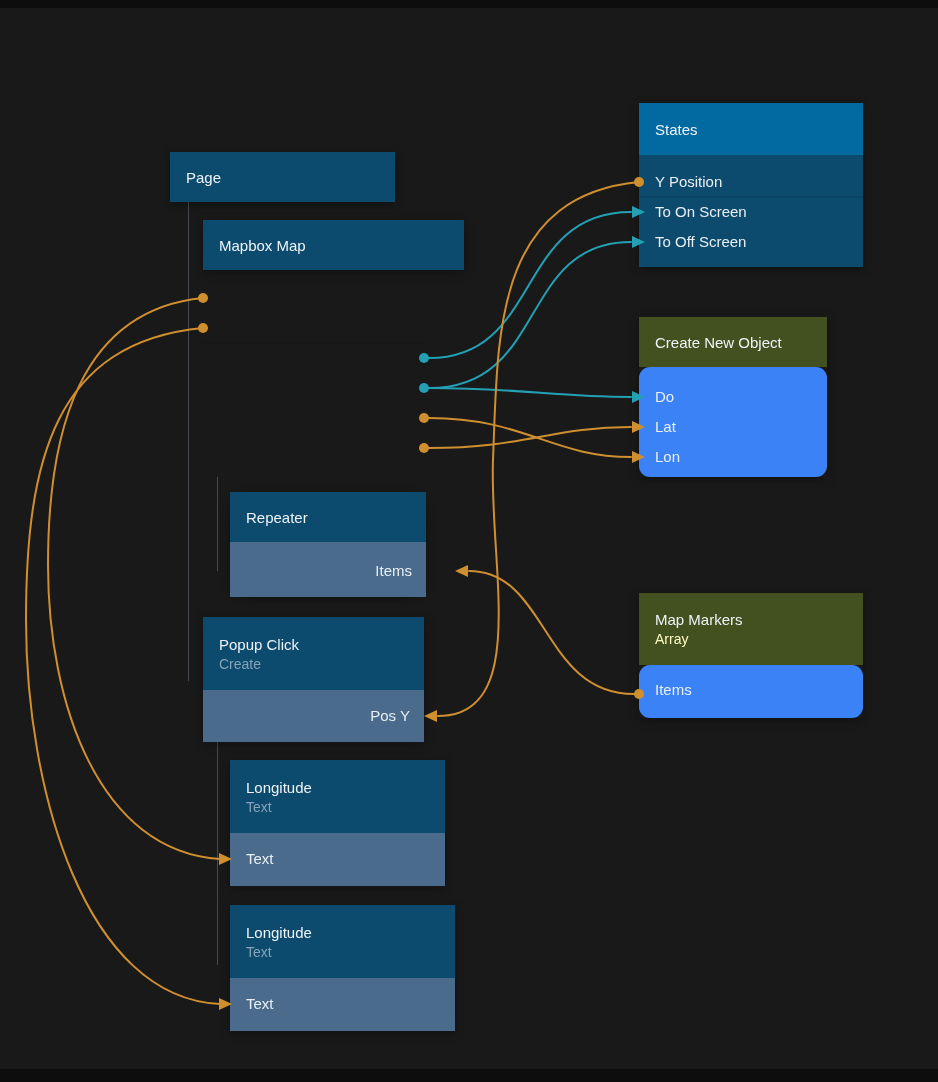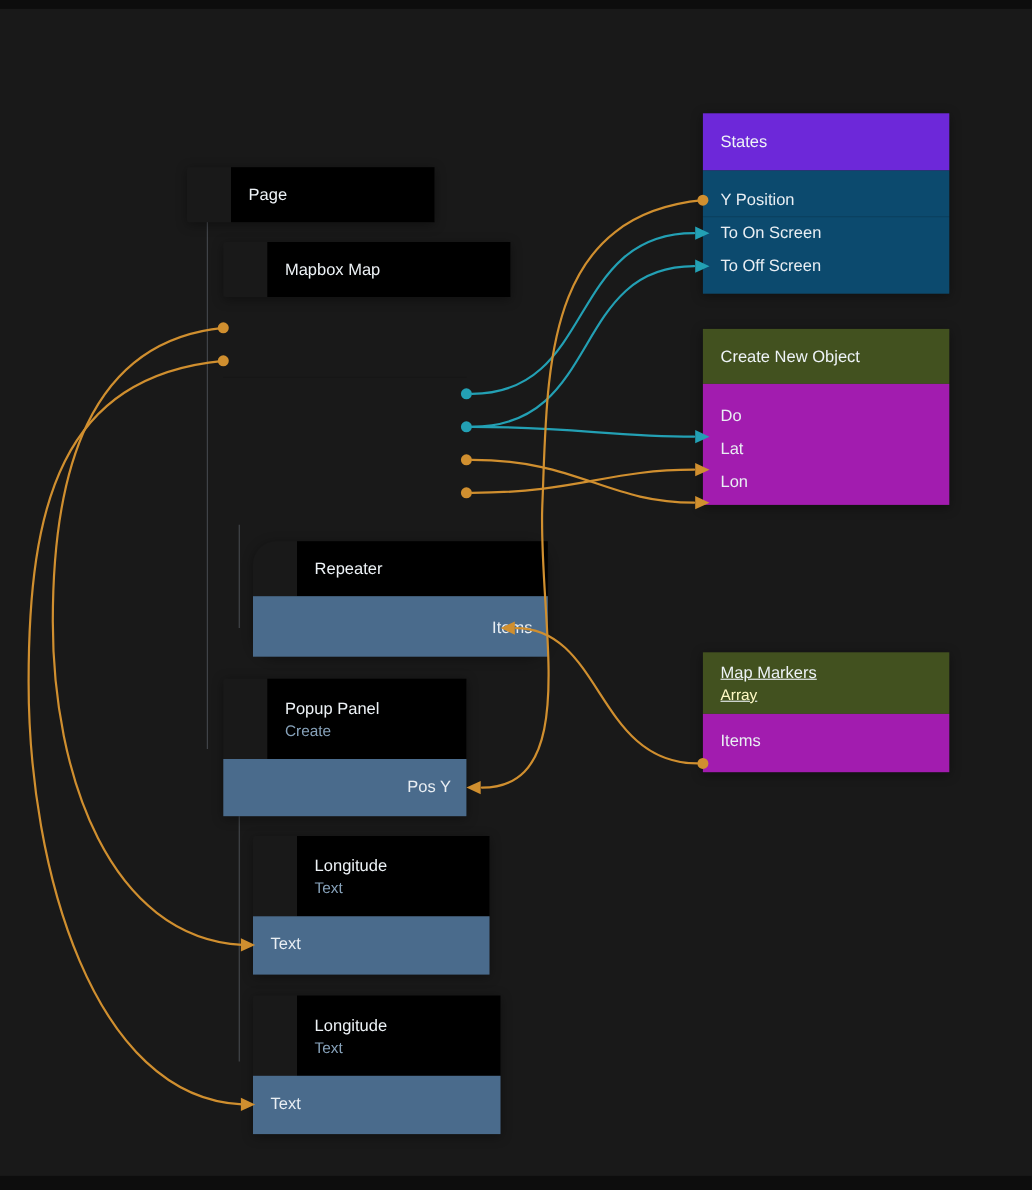--- a/index.html
+++ b/index.html
@@ -14,49 +14,49 @@
   svg.overlay { position:absolute; left:0; top:0; width:938px; height:1082px; pointer-events:none; }
 
   .node { position:absolute; border-radius:2px; box-shadow:0 2px 10px rgba(0,0,0,0.35); }
   .hdr { height:50px; display:flex; align-items:center; padding:0 16px; font-size:15px; color:#eef3f7; }
   .hdr.two { height:73px; flex-direction:column; justify-content:center; align-items:flex-start; }
   .hdr .t { font-size:15px; color:#eef3f7; }
   .hdr .s { font-size:14px; margin-top:3px; }
   .port { height:30px; line-height:30px; font-size:15px; color:#e9eef3; padding:0 16px; white-space:nowrap; }
   .port.r { text-align:right; padding-right:14px; }
 
-  .blue .hdr { background:#000000;margin-left:40px; }
+  .blue .hdr { background:#0c4a6e; }
   .blue .body { background:#4a6b8c; }
   .blue .s { color:#87a2ba; }
 
-  .slate .hdr { background:#6d28d9; }
+  .slate .hdr { background:#0369a1; }
   .slate .body { background:#0c4a6e; }
 
   .olive .hdr { background:#42511f; }
-  .olive .body { background:#a21caf; }
+  .olive .body { background:#3b82f6;border-radius:11px; }
   .olive .s { color:#fef9c3; }
 
   #n-page     { left:170px; top:152px; width:225px; }
   #n-mapbox   { left:203px; top:220px; width:261px; }
   #n-mapbox .body { padding:13px 0 14px; }
-  #n-repeater { left:230px; top:492px; width:268px;border-radius:21px; }
+  #n-repeater { left:230px; top:492px; width:196px;border-radius:21px; }
   #n-repeater .body { padding:14px 0 11px; }
   #n-popup    { left:203px; top:617px; width:221px; }
   #n-popup .body { padding:11px 0 11px; }
   #n-longitude{ left:230px; top:760px; width:215px; }
   #n-longitude .body { padding:11px 0 12px; }
   #n-latitude { left:230px; top:905px; width:225px; }
   #n-latitude .body { padding:11px 0 12px; }
   #n-states   { left:639px; top:103px; width:224px; }
   #n-states .hdr { height:52px; }
   #n-states .body { padding:12px 0 10px; }
-  #n-create   { left:639px; top:299px; width:224px; }
+  #n-create   { left:639px; top:317px; width:188px; }
   #n-create .body { padding:15px 0 5px; }
   #n-markers  { left:639px; top:593px; width:224px; }
-  #n-markers .hdr.two { height:56px;text-decoration:underline; }
+  #n-markers .hdr.two { height:72px; }
   #n-markers .body { padding:10px 0 13px; }
 
   .wire { fill:none; stroke-width:2; stroke-linecap:round; }
   .wire.orange { stroke:#d08f2f; }
   .wire.teal { stroke:#23a0b4; }
   .dot.orange { fill:#d08f2f; }
   .dot.teal { fill:#23a0b4; }
   .arr.orange { fill:#d08f2f; }
   .arr.teal { fill:#23a0b4; }
   .tree { stroke:#46494e; stroke-width:1; }
@@ -92,21 +92,21 @@
     <div class="hdr">
       <span class="t">Repeater</span>
     </div>
     <div class="body">
       <div class="port r">Items</div>
     </div>
   </div>
 
   <div class="node blue" id="n-popup">
     <div class="hdr two">
-      <span class="t">Popup Panel</span>
+      <span class="t">Popup Click</span>
       <span class="s">Create</span>
     </div>
     <div class="body">
       <div class="port r">Pos Y</div>
     </div>
   </div>
 
   <div class="node blue" id="n-longitude">
     <div class="hdr two">
       <span class="t">Longitude</span>

